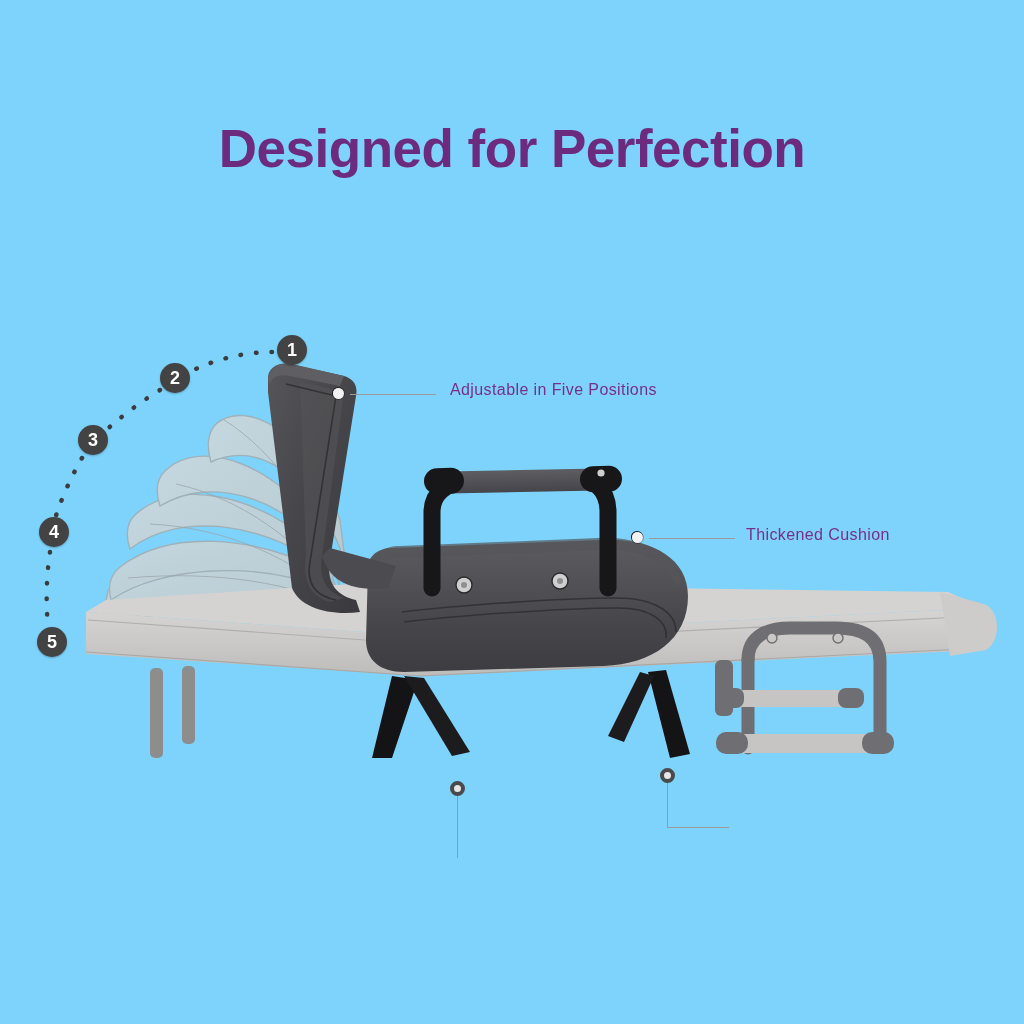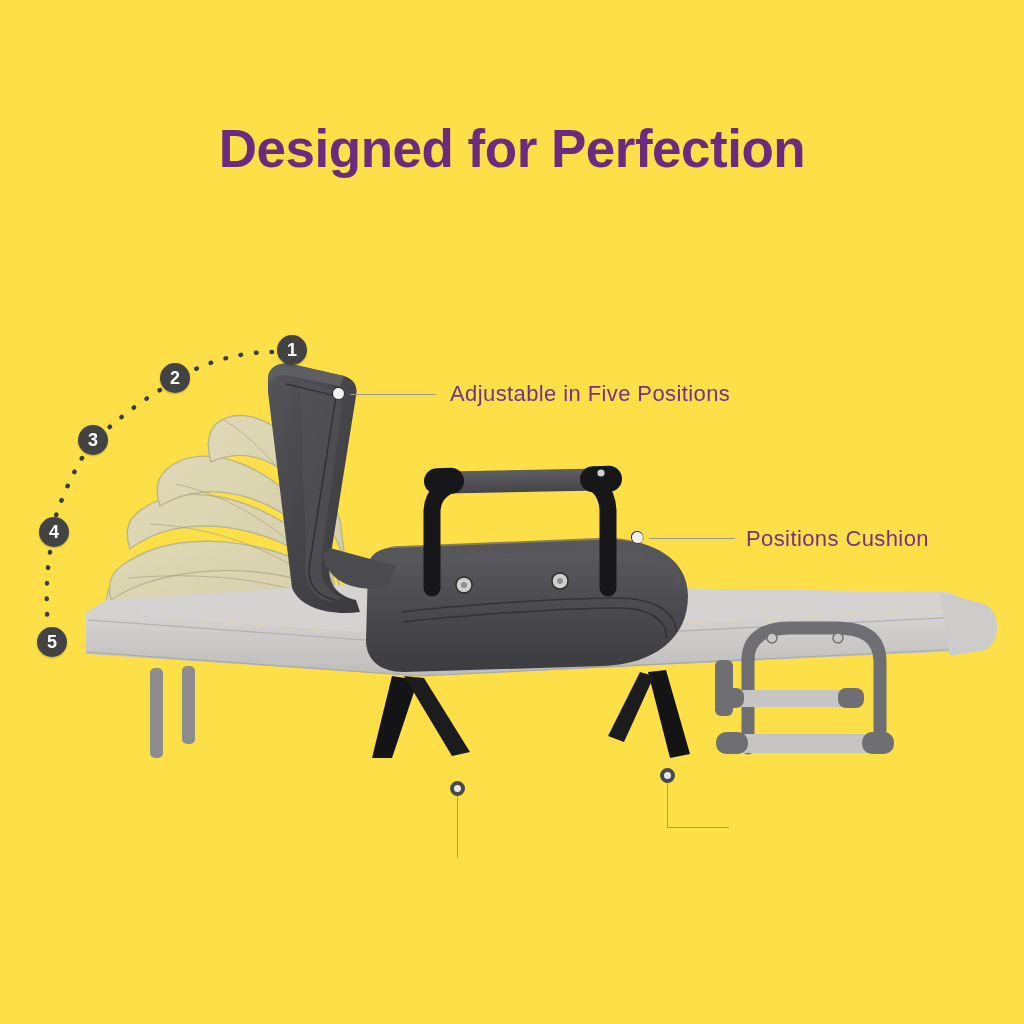--- a/index.html
+++ b/index.html
@@ -2,32 +2,32 @@
 <html><head>
 <meta charset="utf-8">
 <style>
   html,body{margin:0;padding:0;}
   body{
     width:1024px;height:1024px;
     background:#e7e6e6;
     font-family:"Liberation Sans", sans-serif;
     overflow:hidden;
   }
-  #canvas{position:relative;width:1024px;height:1024px;background:#fde047;}
+  #canvas{position:relative;width:1024px;height:1024px;background:#7dd3fc;}
 
   
   .title{
     position:absolute;left:0;top:118px;width:1024px;text-align:center;
     font-size:53px;font-weight:bold;color:#6d2b7f;letter-spacing:-0.5px;
     font-family:"Liberation Sans", sans-serif;
   }
 
   
   .callout{
-    position:absolute;color:#7a2f86;font-size:22px;font-weight:400;
+    position:absolute;color:#7a2f86;font-size:16px;font-weight:400;
     letter-spacing:.4px;white-space:nowrap;
     font-family:"Liberation Sans", sans-serif;
   }
   .lead-h{position:absolute;height:1px;background:#9a9a9a;}
   .lead-v{position:absolute;width:1px;background:#9a9a9a;}
 
   .dot-white{
     position:absolute;width:11px;height:11px;border-radius:50%;
     background:#f2f2f2;box-shadow:0 0 0 1px rgba(0,0,0,.25);
   }
@@ -205,21 +205,21 @@
   <div class="numcircle" style="left:78px;top:425px;">3</div>
   <div class="numcircle" style="left:39px;top:517px;">4</div>
   <div class="numcircle" style="left:37px;top:627px;">5</div>
 
   <div class="dot-white" style="left:333px;top:388px;"></div>
   <div class="lead-h" style="left:350px;top:394px;width:86px;"></div>
   <div class="callout" style="left:450px;top:381px;">Adjustable in Five Positions</div>
 
   <div class="dot-white" style="left:632px;top:532px;"></div>
   <div class="lead-h" style="left:649px;top:538px;width:86px;"></div>
-  <div class="callout" style="left:746px;top:526px;">Positions Cushion</div>
+  <div class="callout" style="left:746px;top:526px;">Thickened Cushion</div>
 
   <div class="ring" style="left:660px;top:768px;"></div>
   <div class="lead-v" style="left:667px;top:783px;height:44px;"></div>
   <div class="lead-h" style="left:667px;top:827px;width:62px;"></div>
 
   <div class="ring" style="left:450px;top:781px;"></div>
   <div class="lead-v" style="left:457px;top:796px;height:62px;"></div>
 
 </div>
 

